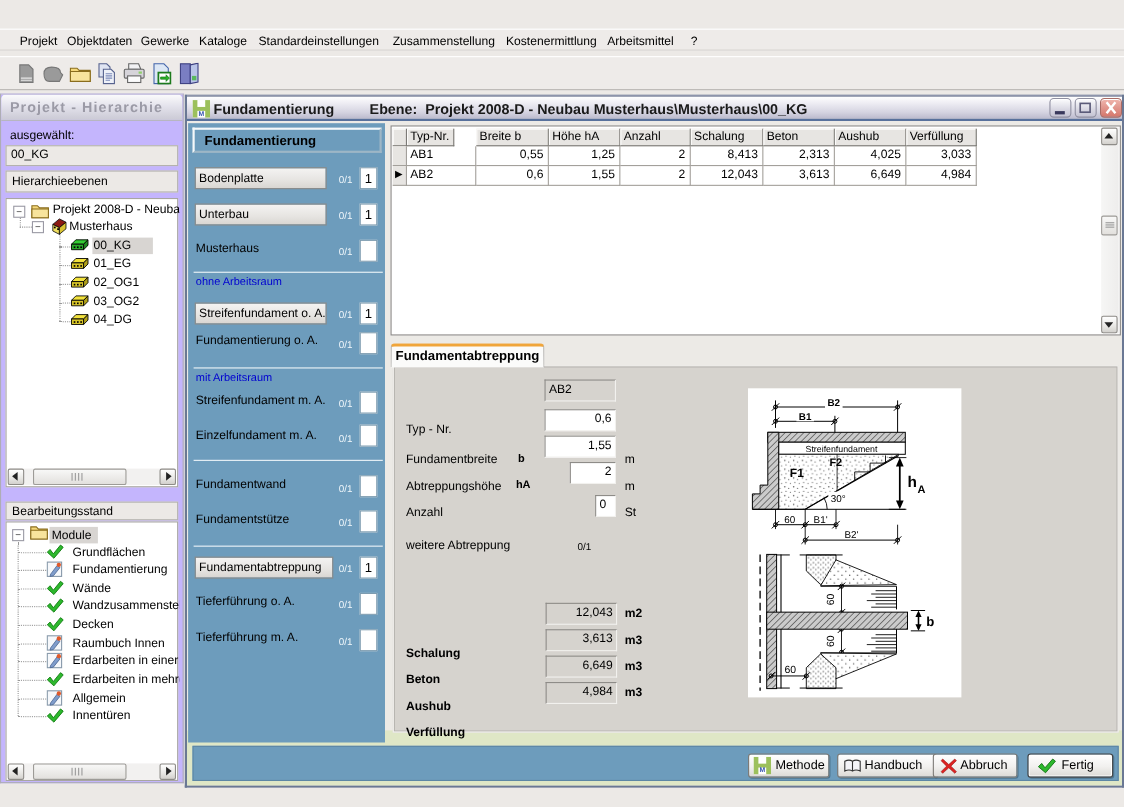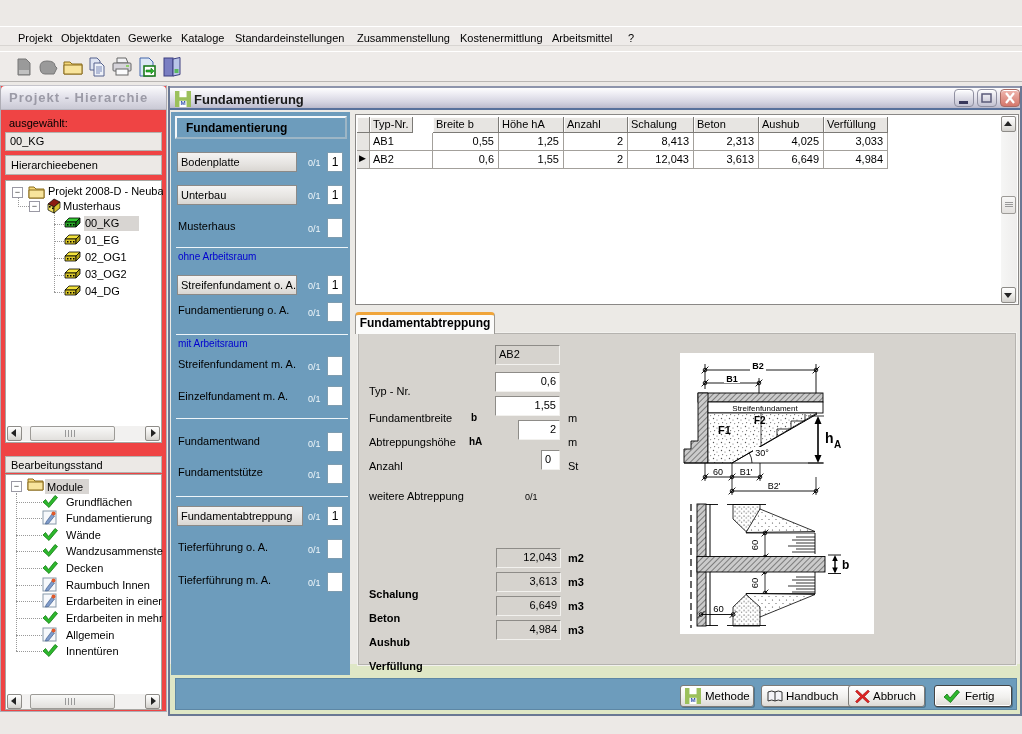--- a/index.html
+++ b/index.html
@@ -26,21 +26,21 @@
 
 #menubar { left:0; top:26px; width:1022px; height:20px; background:#eeebe9;
   border-top:1px solid #fff; border-bottom:1px solid #d8d5d2;}
 #menubar span { position:absolute; top:5px; font-size:11px; color:#000; }
 
 
 #toolbar { left:0; top:51px; width:1022px; height:31px; background:#eeebe9;
   border-top:1px solid #fff; border-bottom:1px solid #b9b6b3; }
 
 
-#leftpanel { left:0; top:85px; width:167px; height:627px; background:#ef4444; overflow:hidden;
+#leftpanel { left:0; top:85px; width:167px; height:627px; background:#c4b5fd; overflow:hidden;
   border:1px solid #aeadb5; border-top:1px solid #c6c5cc; }
 .pheader {
   position:absolute; left:0px; top:0px; width:165px; height:24px;
   background:linear-gradient(#fbfbfc, #e4e3ec 45%, #cfced9 90%, #cbcad6 100%);
   border-bottom:1px solid #b7b6c0; border-radius:4px 4px 0 0;
 }
 .pheader span { position:absolute; left:8px; top:4px; font-size:13px; font-weight:bold; color:#9b9aa6; letter-spacing:1px; }
 .flatbox { position:absolute; left:4px; width:157px; background:#ece9e6; border:1px solid #b4b2ae; }
 .whitebox { position:absolute; left:4px; width:157px; background:#fff; border:1px solid #a8a6a2; }
 
@@ -357,20 +357,21 @@
   <div class="abs" id="iwin">
     <div id="ititle">
       <svg class="abs" style="left:5px;top:3px" width="16" height="16" viewBox="0 0 18 18">
         <rect x="0" y="0" width="18" height="18" fill="#fff"></rect>
         <rect x="0" y="0" width="5" height="18" fill="#9cc05c"></rect>
         <rect x="13" y="0" width="5" height="18" fill="#9cc05c"></rect>
         <rect x="3" y="7" width="12" height="4" fill="#9cc05c"></rect>
         <text x="9" y="16" font-size="7" font-weight="bold" fill="#3856b0" text-anchor="middle">M</text>
       </svg>
       <span class="t1">Fundamentierung</span>
+      <span class="t2">Ebene:&nbsp; Projekt 2008-D - Neubau Musterhaus\Musterhaus\00_KG</span>
       <div class="capbtn" style="left:784px;top:1px;width:20px;height:18px">
           <div style="position:absolute;left:4px;top:11px;width:9px;height:3px;background:#39395c"></div>
         </div>
       <div class="capbtn" style="left:807px;top:1px;width:20px;height:18px">
         <svg width="18" height="16" viewBox="0 0 18 16">
             <rect x="4" y="4" width="9" height="8" fill="none" stroke="#5b5b79" stroke-width="1.5"></rect>
           </svg>
       </div>
       <div class="capbtn close" style="left:830px;top:1px;width:20px;height:18px">
         <svg width="18" height="16" viewBox="0 0 18 16">

